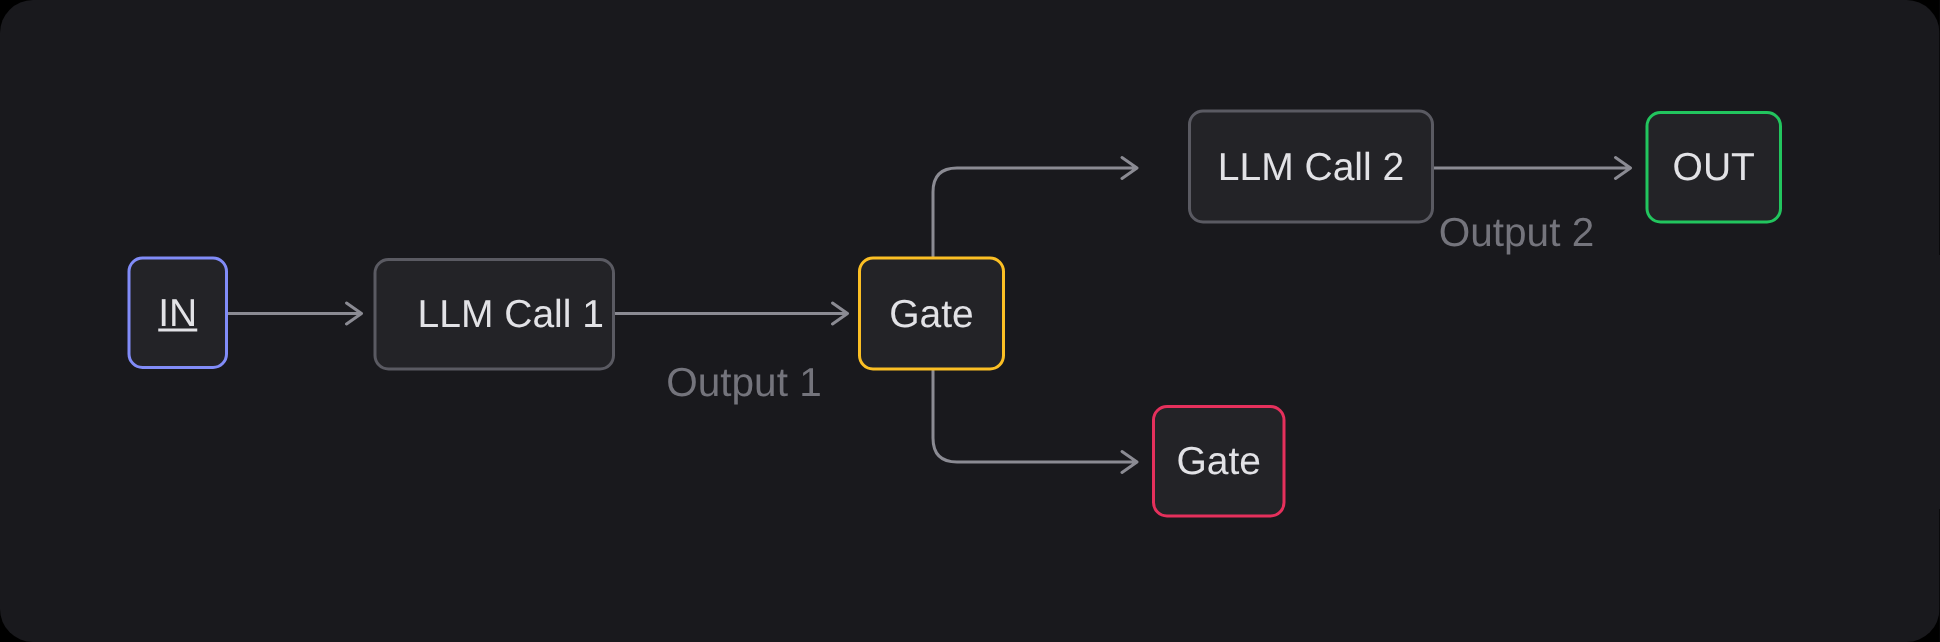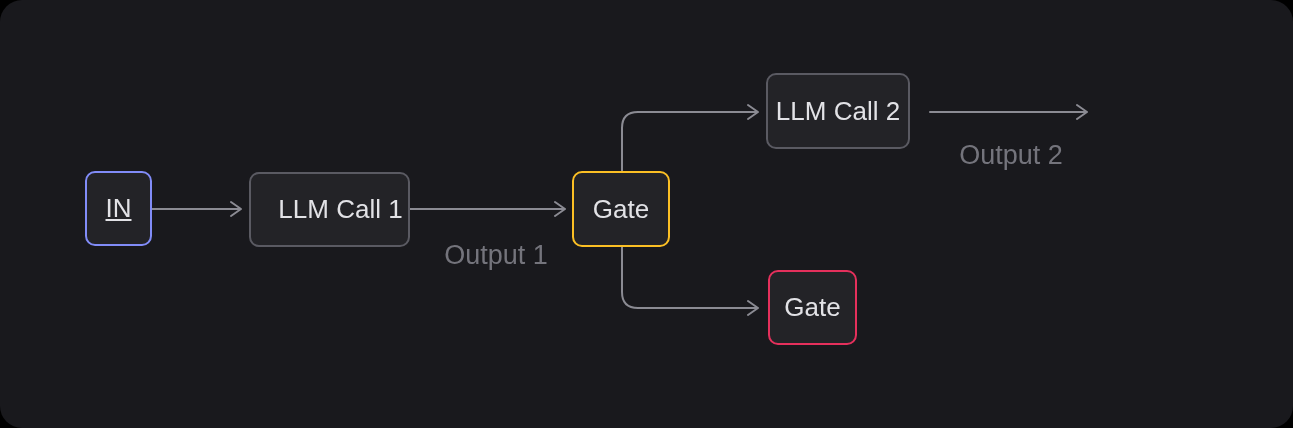--- a/index.html
+++ b/index.html
@@ -33,21 +33,21 @@
     color: #e2e2e6;
     font-size: 26px;
     display: flex;
     align-items: center;
     justify-content: center;
     white-space: nowrap;
   }
   .node-in        { left: 85px;   top: 171px; width: 67px;  height: 75px; }
   .node-llm1      { left: 249px;  top: 172px; width: 161px; height: 75px; }
   .node-gate      { left: 572px;  top: 171px; width: 98px;  height: 76px; }
-  .node-llm2      { left: 766px;  top: 73px;  width: 144px; height: 76px; }
+  .node-llm2      { left: 792px;  top: 73px;  width: 164px; height: 76px; }
   .node-out       { left: 1097px; top: 74px;  width: 91px;  height: 75px; }
   .node-exit      { left: 768px;  top: 270px; width: 89px;  height: 75px; }
   .edge-label {
     position: absolute;
     color: #74747c;
     font-size: 27px;
     transform: translateX(-50%);
     white-space: nowrap;
   }
   .label-output1 { left: 496px;  top: 240px; }
@@ -67,20 +67,21 @@
   </svg>
 
   <div class="node node-in" style="border-color: rgb(129, 140, 248); text-decoration: underline;">IN</div>
 
   <div class="node node-llm1" style="border-color: rgb(90, 90, 98); padding-left: 22px;">LLM Call 1</div>
 
   <div class="node node-gate" style="border-color: rgb(251, 191, 36);">Gate</div>
 
   <div class="node node-llm2" style="border-color: rgb(90, 90, 98);">LLM Call 2</div>
 
+  <div class="node node-out" style="border-color: rgb(34, 197, 94);">OUT</div>
 
   <div class="node node-exit" style="border-color: rgb(229, 48, 92);">Gate</div>
 
   <div class="edge-label label-output1">Output 1</div>
 
   <div class="edge-label label-output2">Output 2</div>
 
 </div>
 
 </body></html>

